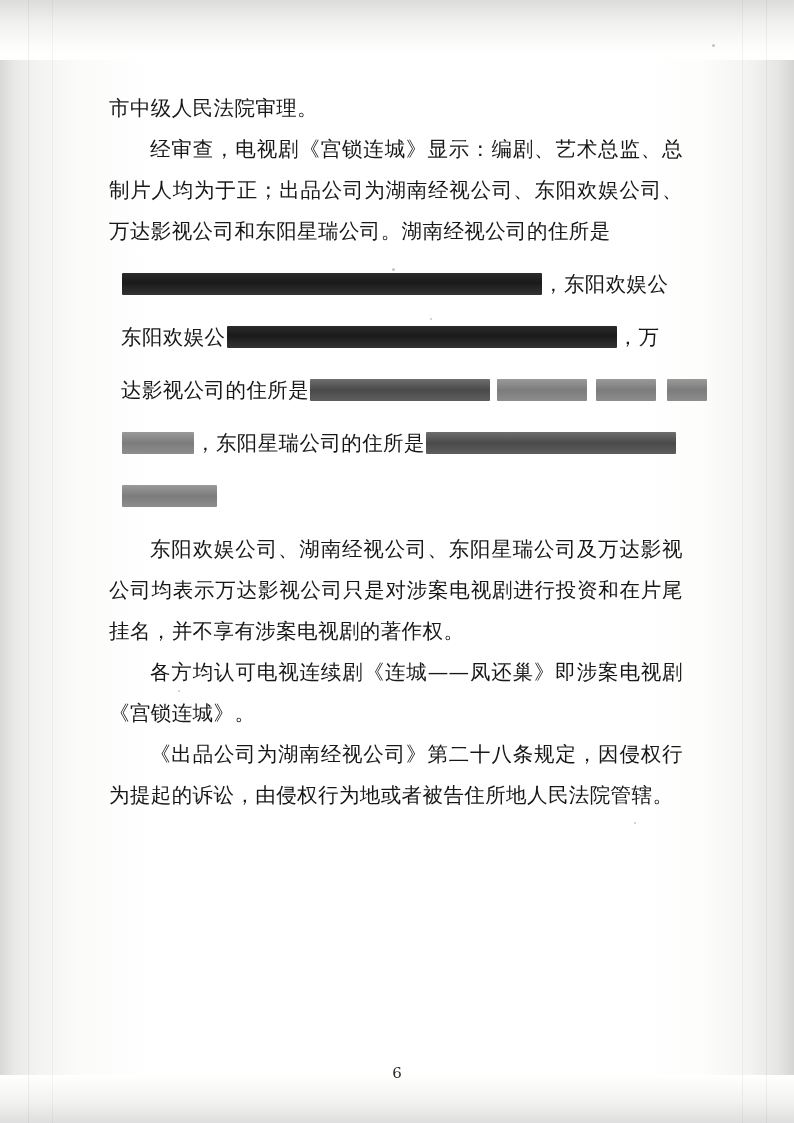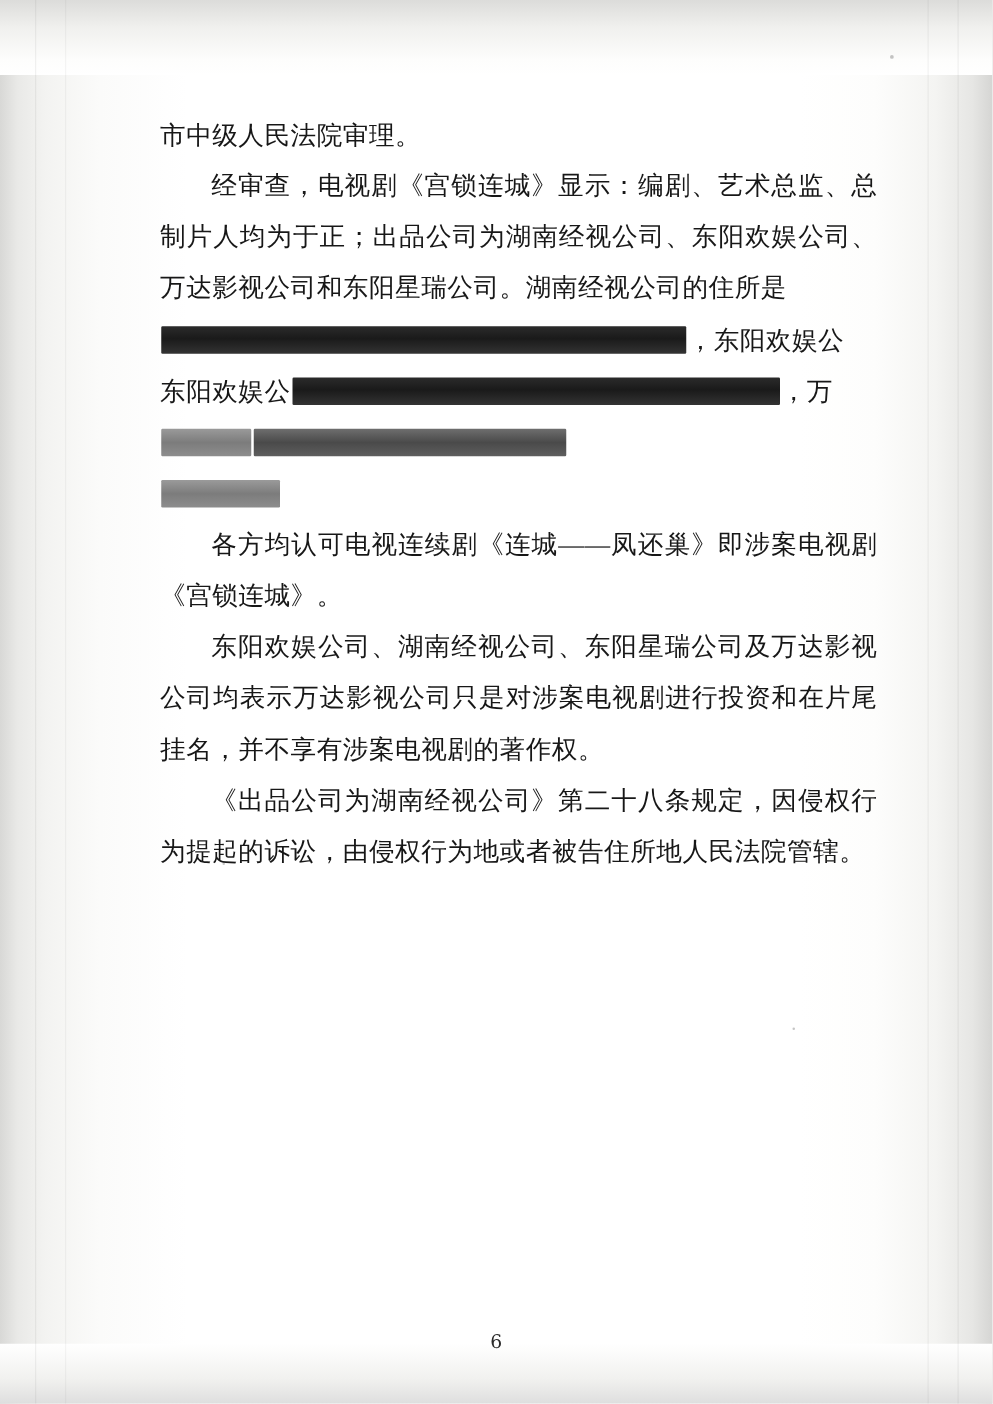--- a/index.html
+++ b/index.html
@@ -48,37 +48,36 @@
   .speck {
     position: absolute;
     background: rgba(90,90,90,0.35);
     border-radius: 50%;
     pointer-events: none;
   }
 
   
   .doc-body {
     position: absolute;
-    left: 128px;
+    left: 109px;
     top: 88px;
     width: 574px;
   }
   .para {
     font-size: 20.5px;
     line-height: 41px;
     color: #171717;
     letter-spacing: 0.4px;
     text-align: justify;
     text-justify: inter-character;
     margin: 0;
     white-space: pre-wrap;
   }
   .indent {
     text-indent: 41px;
-    font-family: Liberation Serif, serif;
   }
 
   
   .redact {
     display: inline-block;
     vertical-align: -4px;
     height: 22px;
     margin: 0 1px;
     background: linear-gradient(to bottom, #2b2b2b, #1a1a1a 45%, #333 100%);
     border-radius: 1px;
@@ -88,21 +87,21 @@
   }
   .redact.light {
     background: linear-gradient(to bottom, #9a9a9a, #7c7c7c 50%, #8d8d8d 100%);
   }
 
   .redact-line {
     font-size: 20.5px;
     line-height: 41px;
     color: #171717;
     letter-spacing: 0.4px;
-    margin: 0;
+    margin: 12px;
     white-space: nowrap;
   }
 
   .page-number {
     position: absolute;
     left: 0;
     right: 0;
     top: 1064px;
     text-align: center;
     font-size: 15px;
@@ -134,29 +133,32 @@
     <p class="para indent">经审查，电视剧《宫锁连城》显示：编剧、艺术总监、总制片人均为于正；出品公司为湖南经视公司、东阳欢娱公司、万达影视公司和东阳星瑞公司。湖南经视公司的住所是</p>
 
     <div class="redact-line">
       <span class="redact" style="width:420px;"></span><span>，东阳欢娱公</span>
     </div>
 
     <div class="redact-line">
       <span>东阳欢娱公</span><span class="redact" style="width:390px;"></span><span>，万</span>
     </div>
 
+    <div class="redact-line">
+      <span>达影视公司的住所是</span><span class="redact soft" style="width:180px;"></span><span class="redact light" style="width:90px; margin-left:6px;"></span><span class="redact light" style="width:60px; margin-left:8px;"></span><span class="redact light" style="width:40px; margin-left:10px;"></span>
+    </div>
 
     <div class="redact-line">
-      <span class="redact light" style="width:72px;"></span><span class="redact soft" style="width:250px;"></span>
+      <span class="redact light" style="width:72px;"></span><span>，东阳星瑞公司的住所是</span><span class="redact soft" style="width:250px;"></span>
     </div>
 
     <div class="redact-line">
       <span class="redact light" style="width:95px;"></span>
     </div>
 
     <p class="para indent"></p>
+    <p class="para indent">东阳欢娱公司、湖南经视公司、东阳星瑞公司及万达影视公司均表示万达影视公司只是对涉案电视剧进行投资和在片尾挂名，并不享有涉案电视剧的著作权。</p>
     <p class="para indent">各方均认可电视连续剧《连城——凤还巢》即涉案电视剧《宫锁连城》。</p>
-    <p class="para indent">东阳欢娱公司、湖南经视公司、东阳星瑞公司及万达影视公司均表示万达影视公司只是对涉案电视剧进行投资和在片尾挂名，并不享有涉案电视剧的著作权。</p>
     <p class="para indent">《出品公司为湖南经视公司》第二十八条规定，因侵权行为提起的诉讼，由侵权行为地或者被告住所地人民法院管辖。</p>
   </div>
 
   <div class="page-number">6</div>
 </div>
 
 </body></html>

